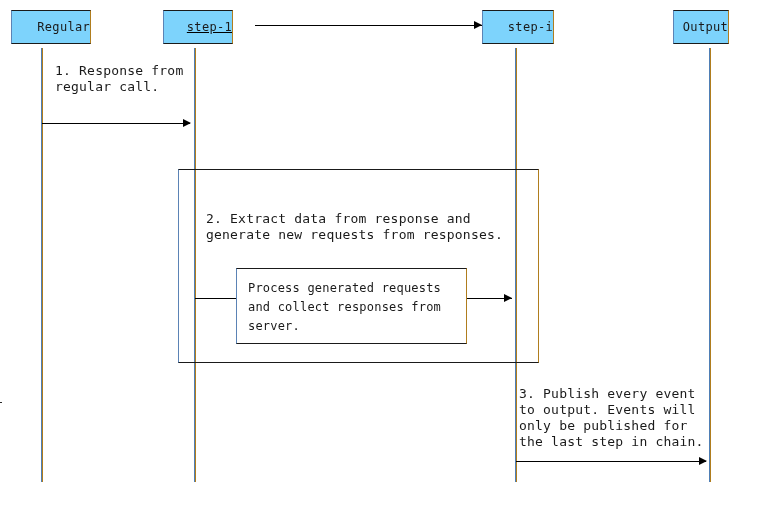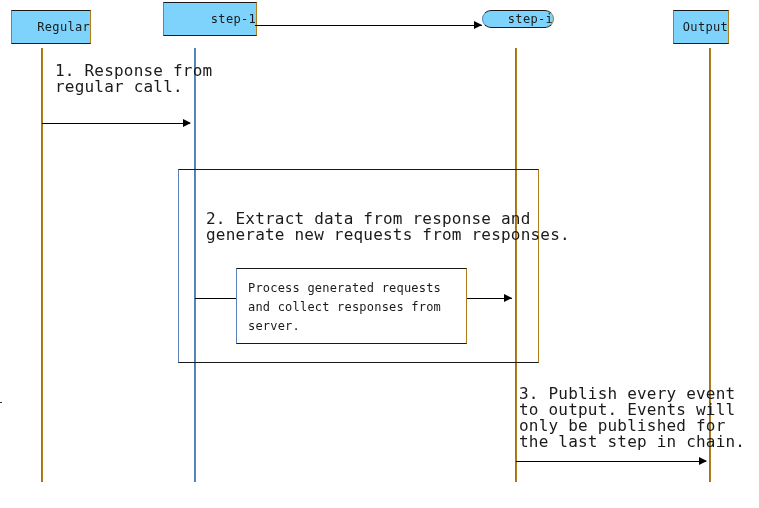--- a/index.html
+++ b/index.html
@@ -57,21 +57,21 @@
     width: 0;
     height: 0;
     border-top: 4px solid transparent;
     border-bottom: 4px solid transparent;
     border-left: 8px solid #000000;
   }
 
   
   .note-text {
     position: absolute;
-    font-size: 16px;
+    font-size: 13px;
     line-height: 16px;
     color: #1a1a1a;
     white-space: pre;
     letter-spacing: 0.2px;
   }
 
   
   .frame {
     position: absolute;
     box-sizing: border-box;
@@ -125,25 +125,25 @@
 </style>
 </head>
 <body>
 
 <div id="canvas">
 
   <div class="participant" style="left:11px; top:10px; width:80px; height:34px;">
     <span class="plabel">Regular</span>
   </div>
 
-  <div class="participant" style="left:163px; top:2px; width:94px; height:34px;">
+  <div class="participant" style="left:163px; top:10px; width:70px; height:34px;text-decoration:underline;">
     <span class="plabel">step-1</span>
   </div>
 
-  <div class="participant" style="left:482px; top:10px; width:72px; height:18px;border-radius:17px;">
+  <div class="participant" style="left:482px; top:10px; width:72px; height:34px;">
     <span class="plabel">step-i</span>
   </div>
 
   <div class="participant" style="left:673px; top:10px; width:56px; height:34px;">
     <span class="plabel">Output</span>
   </div>
 
   <div class="lifeline" style="left:41px; top:48px; height:434px;"></div>
   <div class="lifeline" style="left:194px; top:48px; height:434px;"></div>
   <div class="lifeline" style="left:515px; top:48px; height:434px;"></div>

